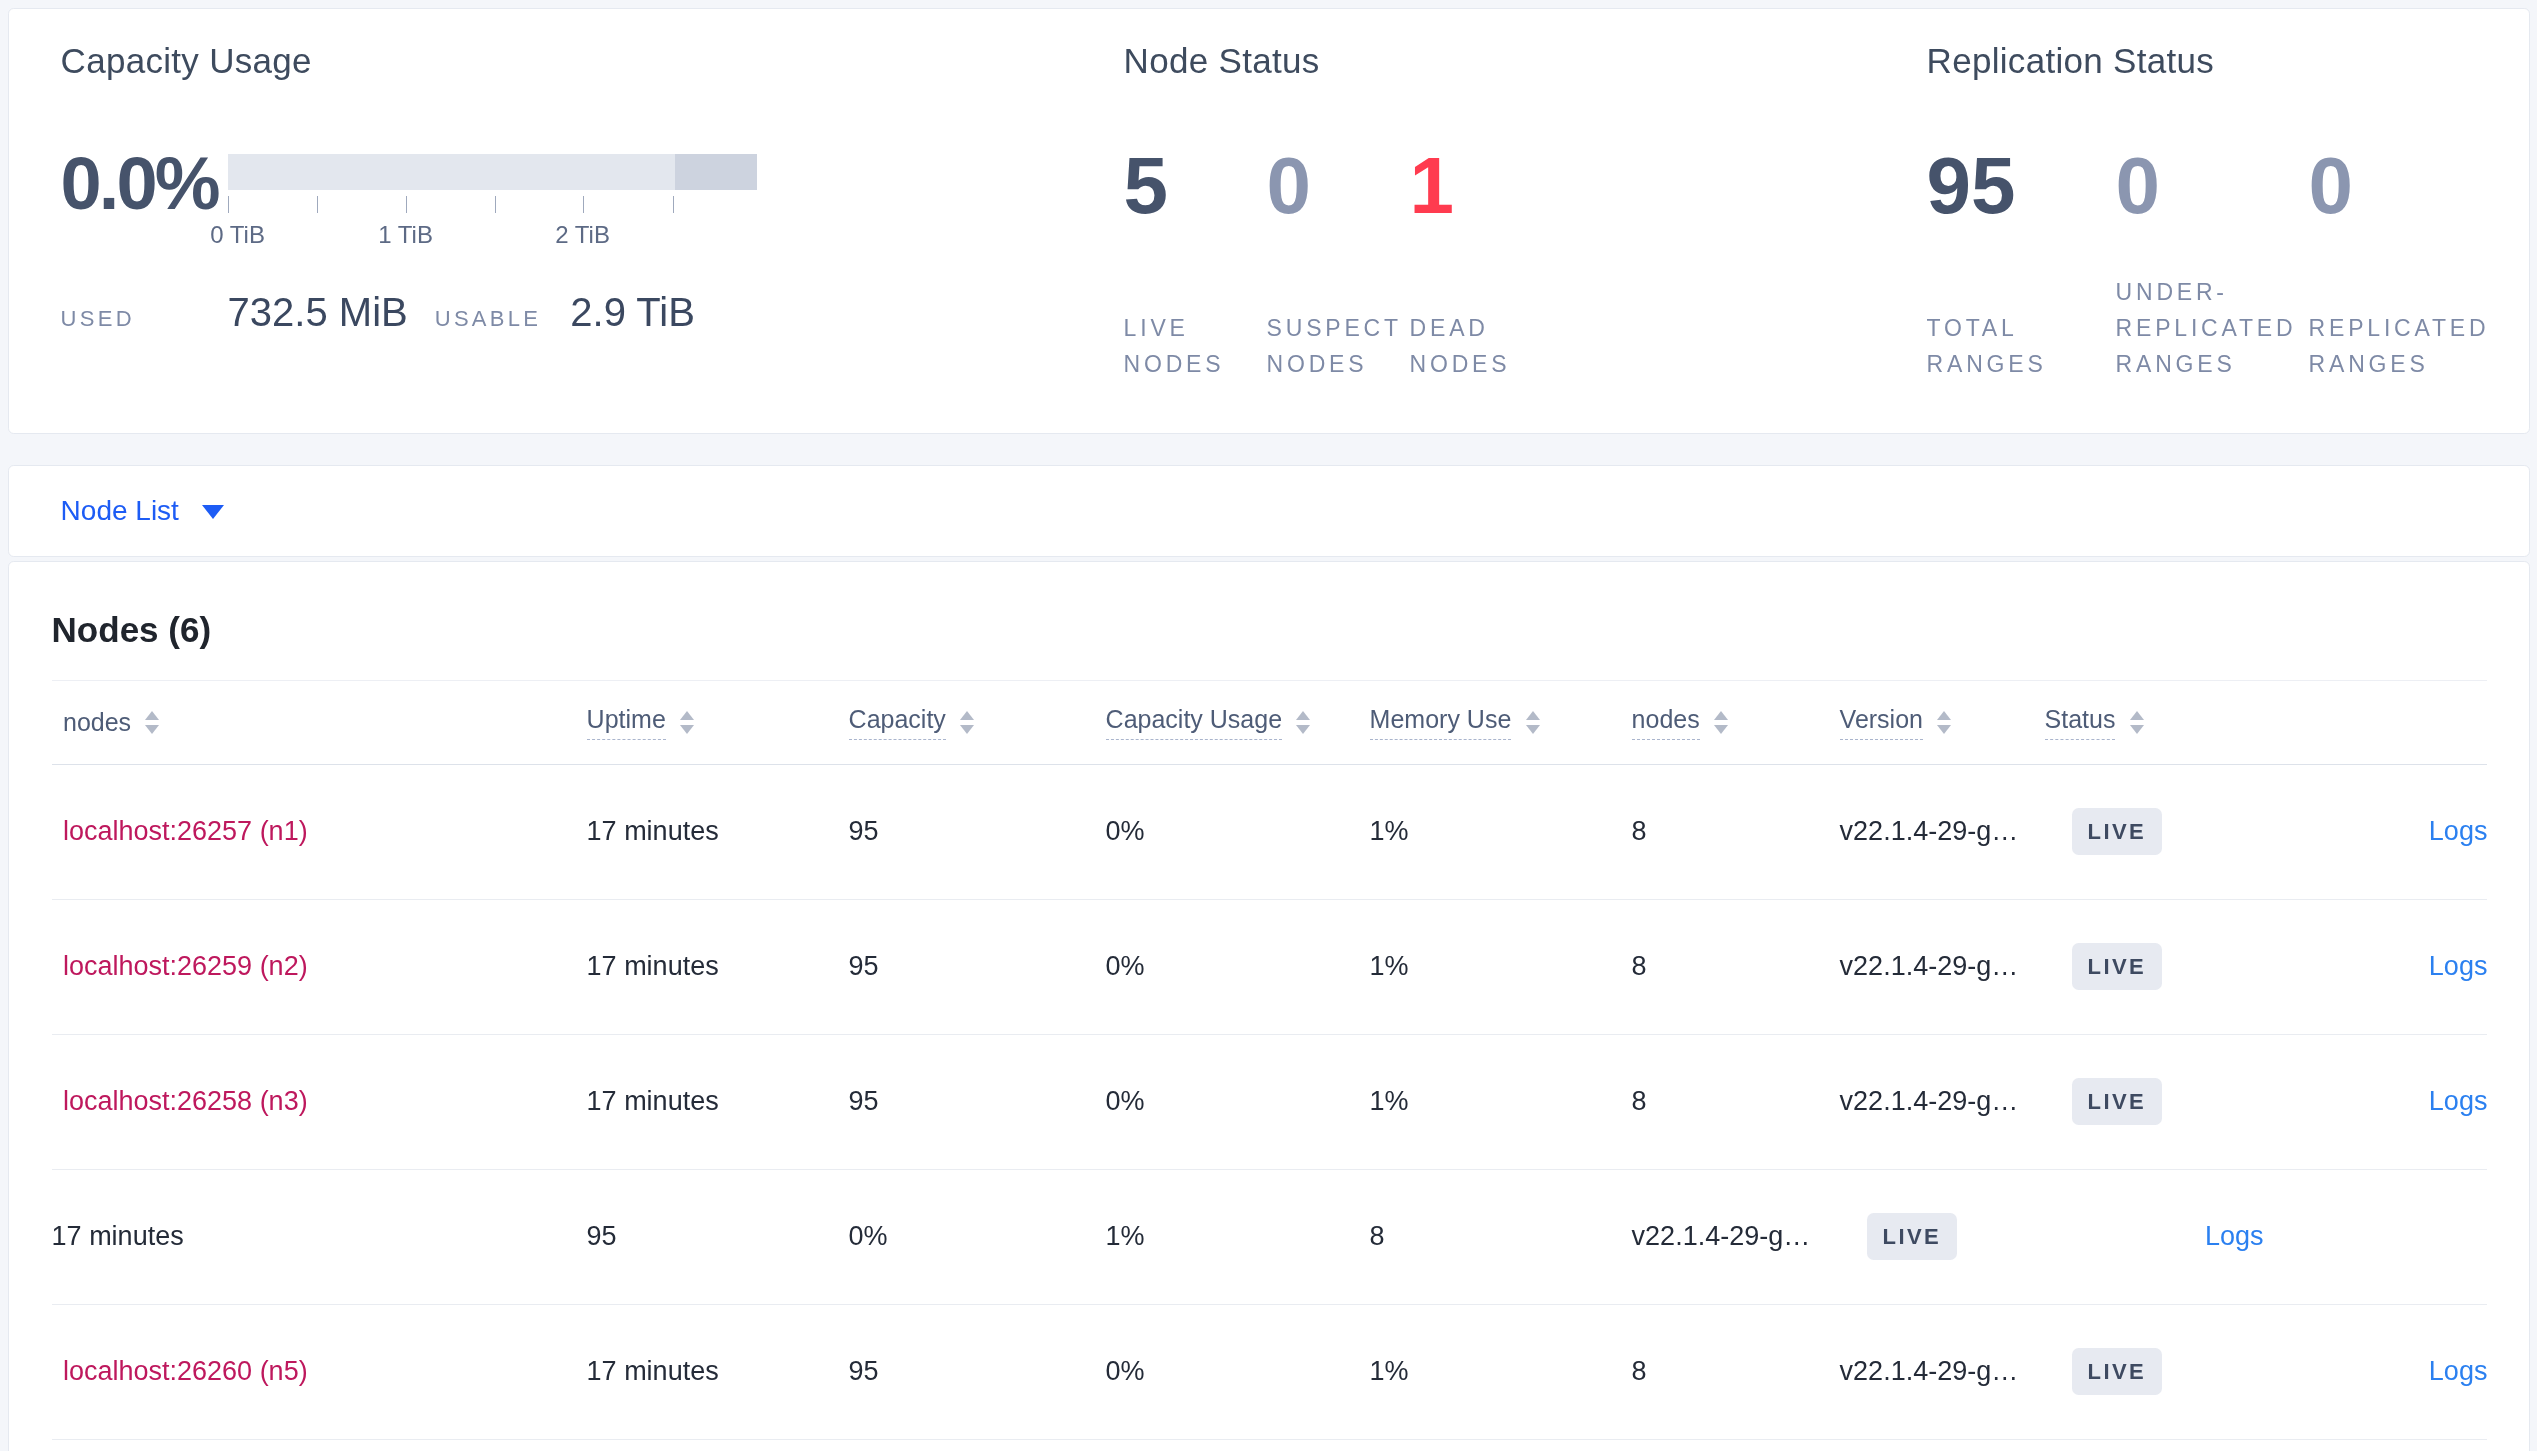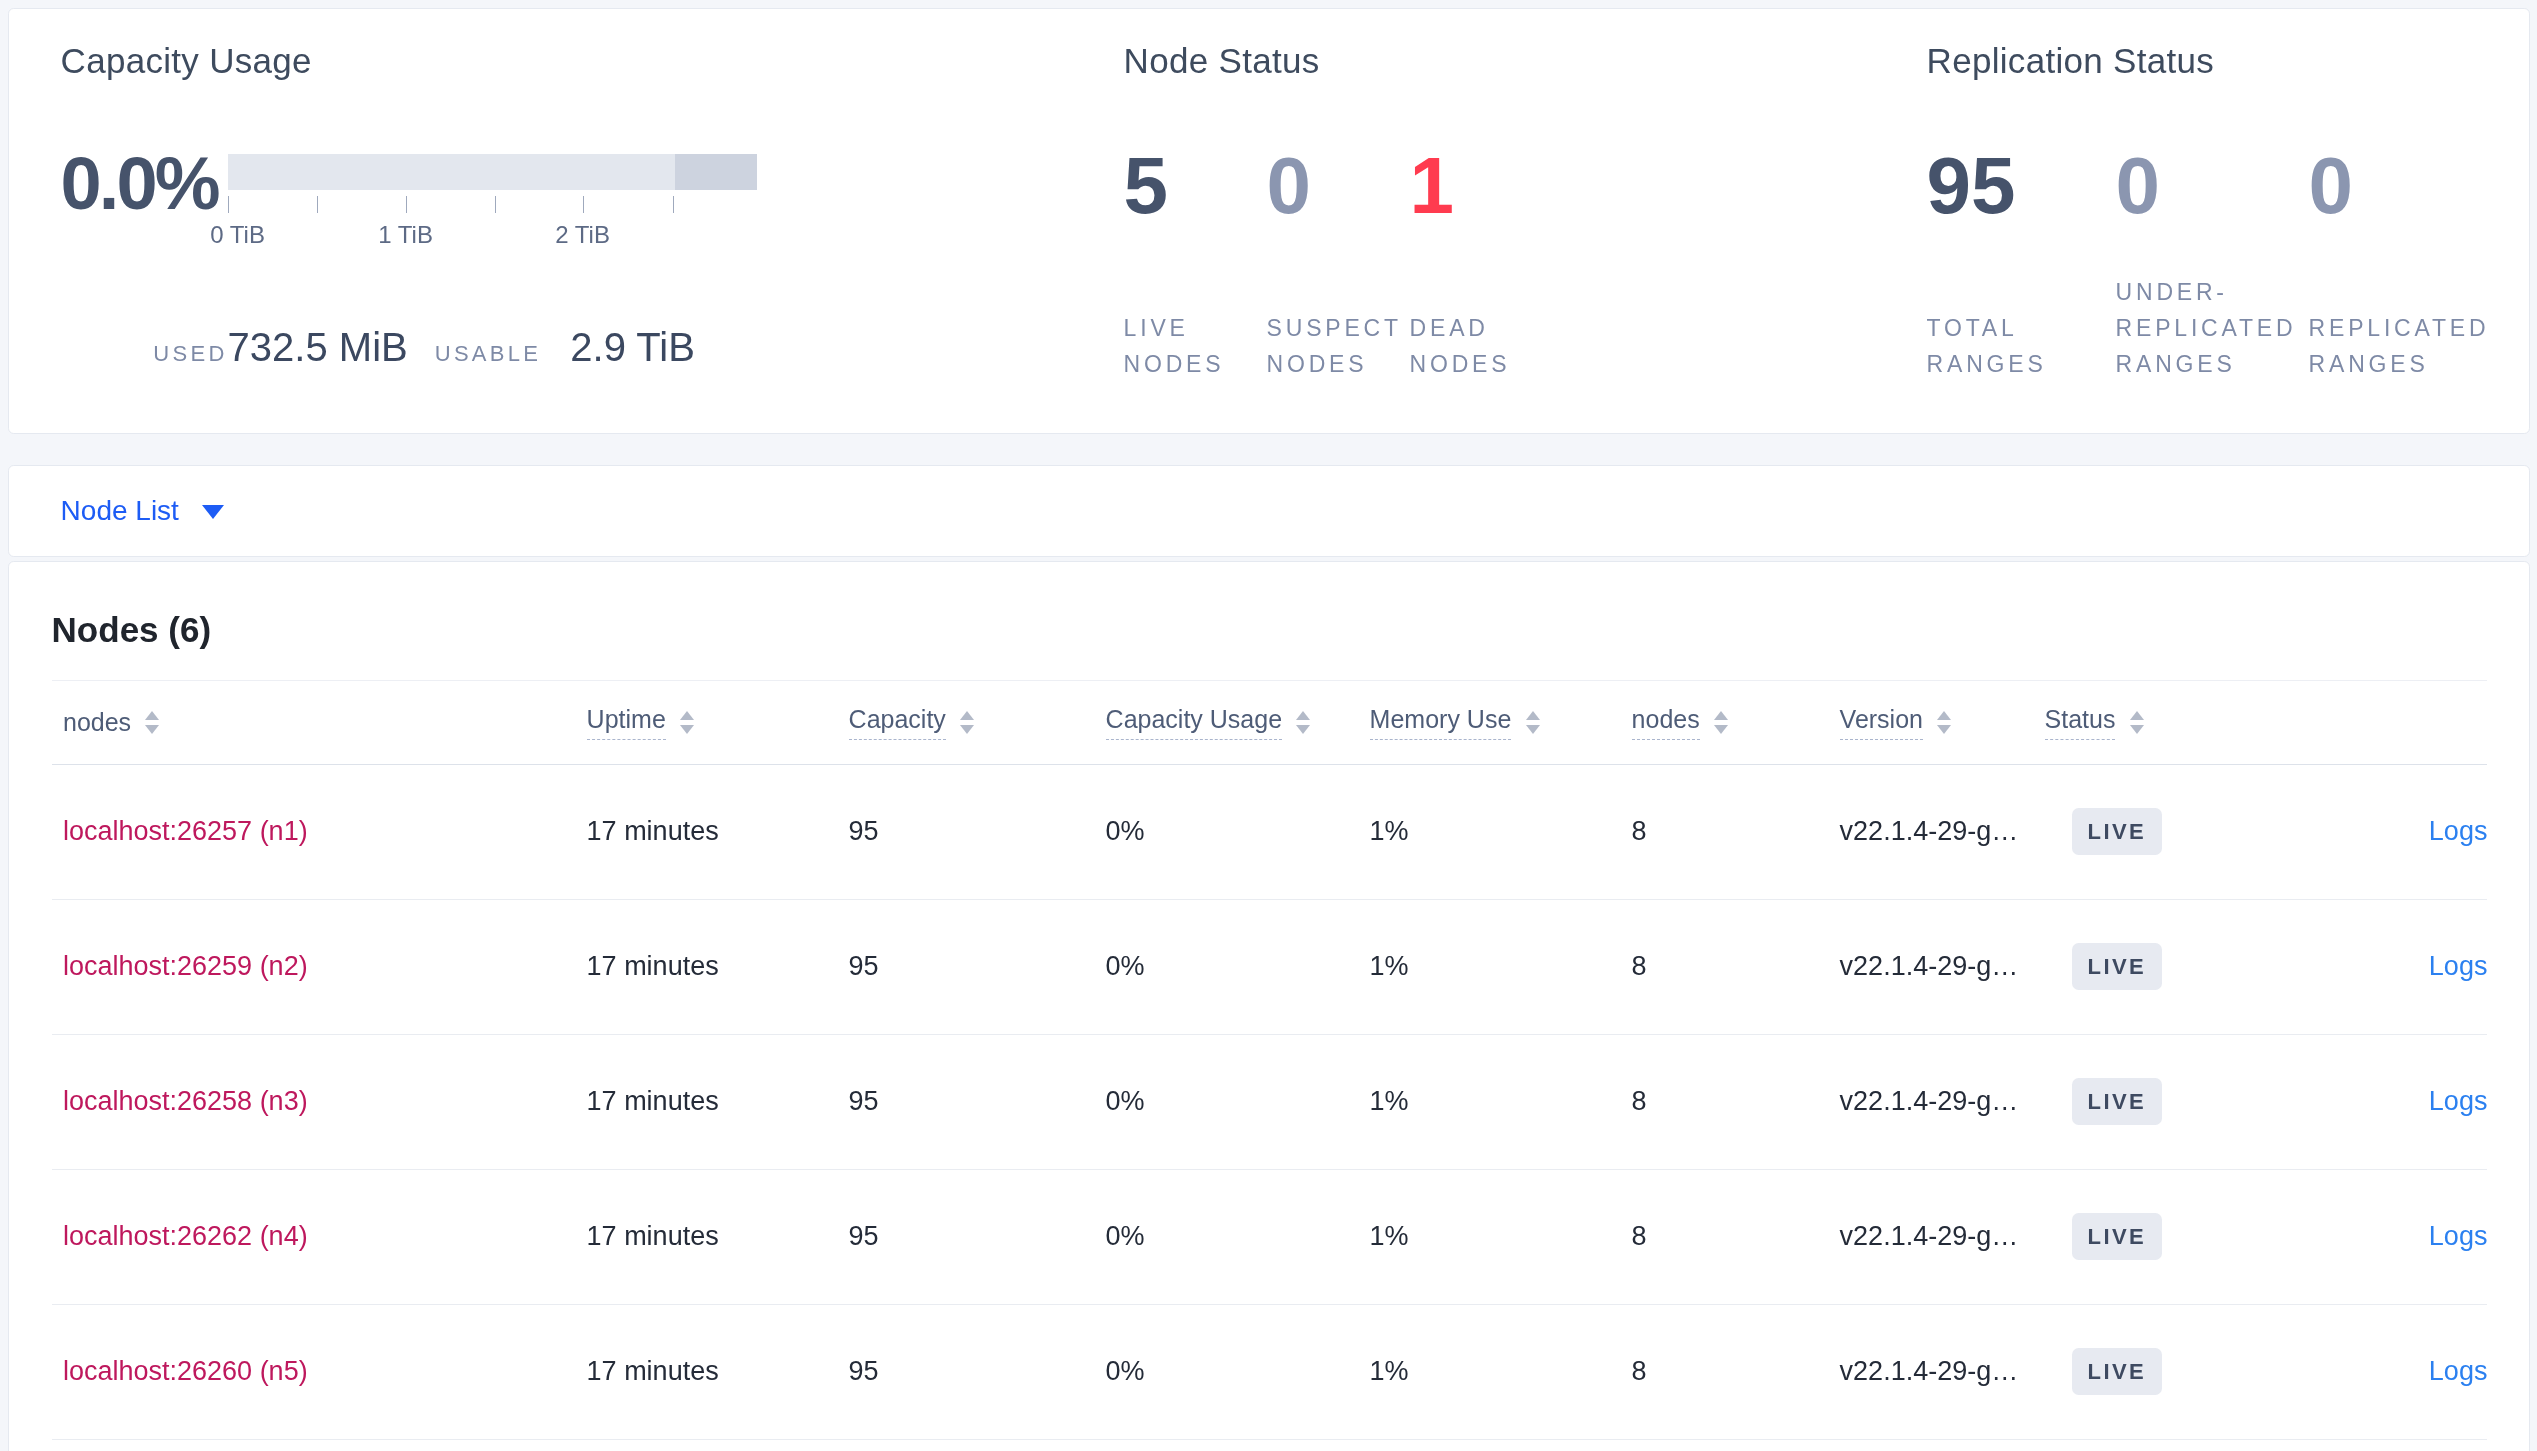--- a/index.html
+++ b/index.html
@@ -38,21 +38,21 @@
   .bar-area { width: 529px; padding-top: 1.9px; }
   .bar { height: 36px; background: #e3e7ee; position: relative; }
   .bar-extra { position: absolute; top: 0; bottom: 0; right: 0; width: 15.5%; background: #cdd3df; }
   .ticks { position: relative; height: 18px; margin-top: 5.7px; }
   .tick { position: absolute; top: 0; width: 1.9px; height: 17px; background: #9fa9bd; }
   .tick-labels { position: relative; height: 30.5px; margin-top: 6.7px; }
   .tick-label {
     position: absolute; transform: translateX(-50%);
     font-size: 24px; color: #5d6a85; white-space: nowrap;
   }
-  .cap-footer { display: flex; align-items: baseline; margin-top: 74px; text-align: right; }
+  .cap-footer { display: flex; align-items: baseline; margin-top: 39px; }
   .kv-label { font-size: 22px; letter-spacing: 3.3px; color: #7e8aa6; }
   .kv-label.used { width: 167px; }
   .kv-label.usable { margin-left: 27px; margin-right: 29px; }
   .kv-value { font-size: 40px; font-weight: 400; color: #3b4860; }
 
   .stats-row { display: flex; margin-top: 72px; height: 229px; }
   .stat { display: flex; flex-direction: column; }
   .col-nodes .stat:nth-child(1) { width: 143px; }
   .col-nodes .stat:nth-child(2) { width: 143px; }
   .col-repl  .stat:nth-child(1) { width: 189px; }
@@ -314,21 +314,20 @@
     <div class="cell">95</div>
     <div class="cell">0%</div>
     <div class="cell">1%</div>
     <div class="cell">8</div>
     <div class="cell">v22.1.4-29-g…</div>
     <div class="cell c-status"><span class="badge">LIVE</span></div>
     <div class="cell c-logs"><a class="logs-link">Logs</a></div>
   </div>
 
   <div class="trow">
-    <div class="cell c-node"><a class="node-link">localhost:26262 (n4)</a></div>
     <div class="cell">17 minutes</div>
     <div class="cell">95</div>
     <div class="cell">0%</div>
     <div class="cell">1%</div>
     <div class="cell">8</div>
     <div class="cell">v22.1.4-29-g…</div>
     <div class="cell c-status"><span class="badge">LIVE</span></div>
     <div class="cell c-logs"><a class="logs-link">Logs</a></div>
   </div>
 

